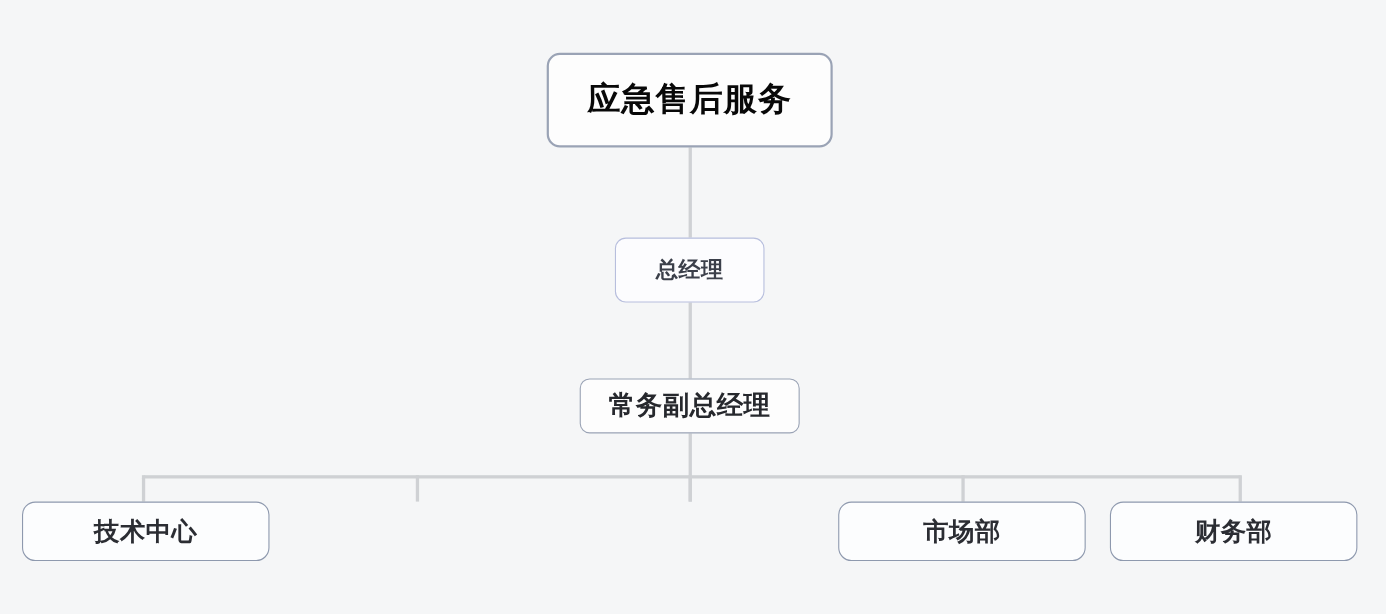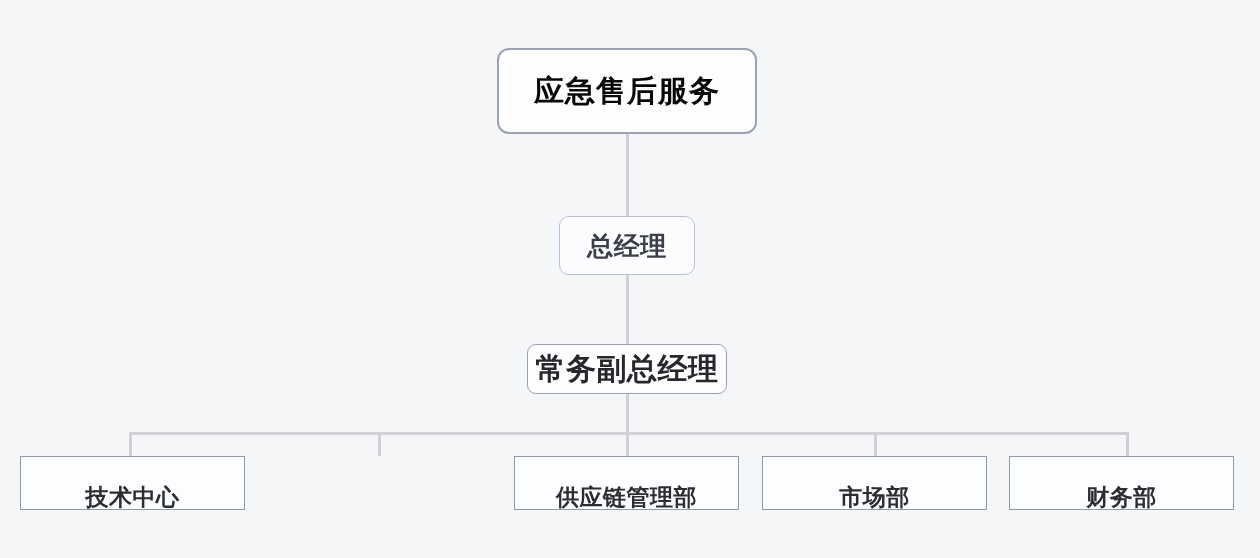--- a/index.html
+++ b/index.html
@@ -81,47 +81,46 @@
   
   #node-gm {
     left: 559px;
     top: 216px;
     width: 136px;
     height: 59px;
     border-color: #b7bedd;
     background: #fcfcfe;
   }
   #node-gm .node-label {
-    font-size: 26px;
+    font-size: 20px;
     color: #3b3f4a;
   }
 
   
   #node-dgm {
     left: 527px;
     top: 344px;
     width: 200px;
     height: 50px;
     border-color: #9aa3b5;
     border-radius: 9px;
   }
   #node-dgm .node-label {
-    font-size: 30px;
+    font-size: 24px;
     color: #26282d;
   }
 
   
   .leaf {
     top: 456px;
     height: 54px;
     border-color: #8e99ae;
     border-width: 1.6px;
-    border-radius: 0;
+    border-radius: 12px;
     background: #fcfdfe;
-    align-items: flex-end;
   }
   .leaf .node-label {
     font-size: 23px;
     color: #2b2d33;
   }
 </style>
 </head>
 <body>
 
 <div id="org-chart">
@@ -150,23 +149,20 @@
 
   <div class="node" id="node-dgm">
     <span class="node-label">常务副总经理</span>
   </div>
 
   <div class="node leaf" id="node-tech-center" style="left:20px; width:225px;">
     <span class="node-label">技术中心</span>
   </div>
 
 
-  <div class="node leaf" id="node-supply-chain" style="left:514px; width:225px;">
-    <span class="node-label">供应链管理部</span>
-  </div>
 
   <div class="node leaf" id="node-finance" style="left:1009px; width:225px;">
     <span class="node-label">财务部</span>
   </div>
 
   <div class="node leaf" id="node-marketing" style="left:762px; width:225px;">
     <span class="node-label">市场部</span>
   </div>
 
 </div>

